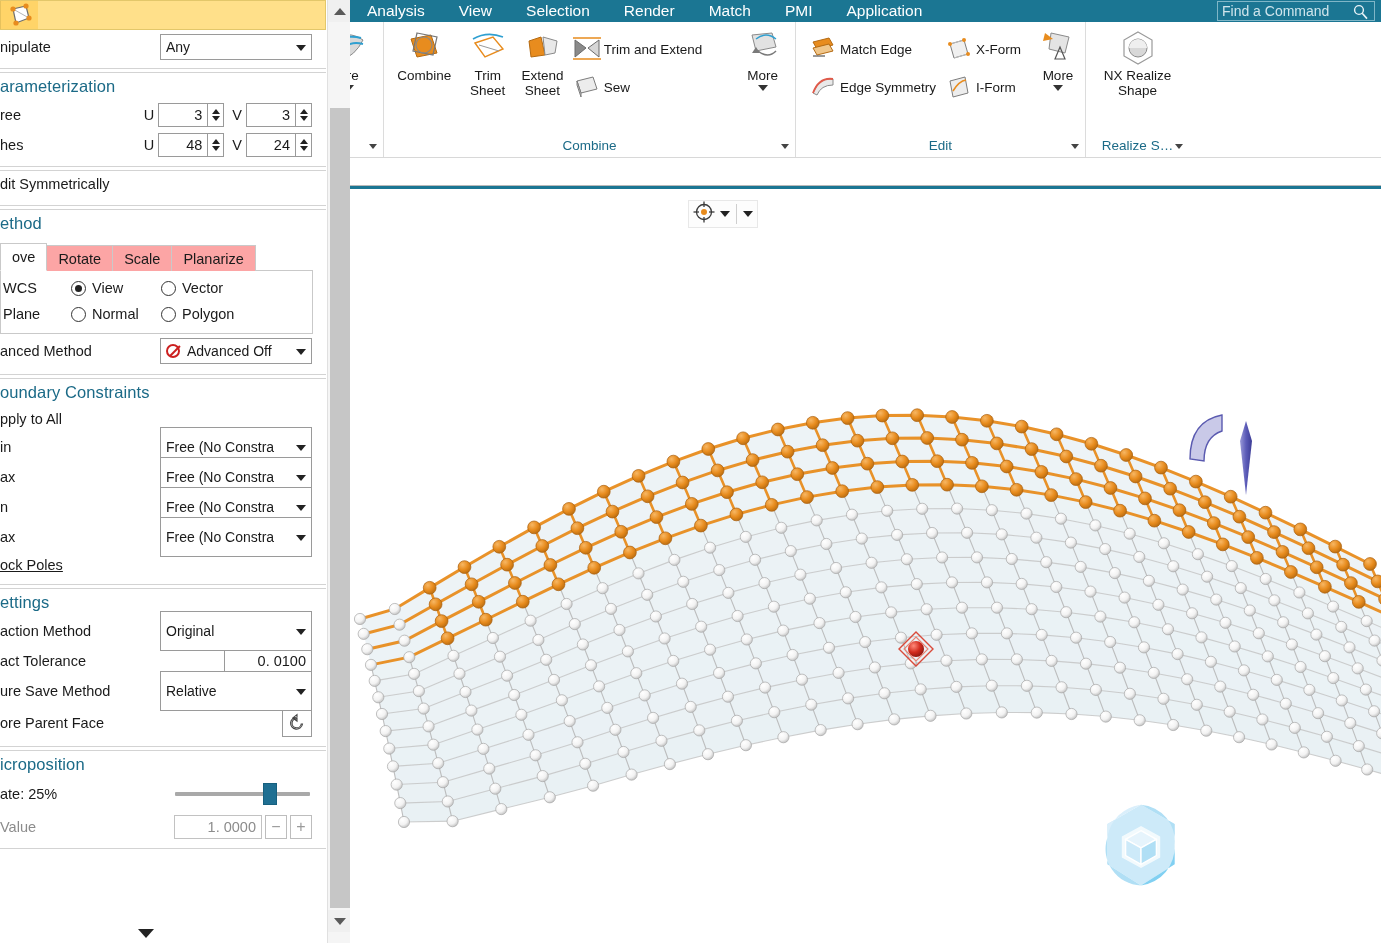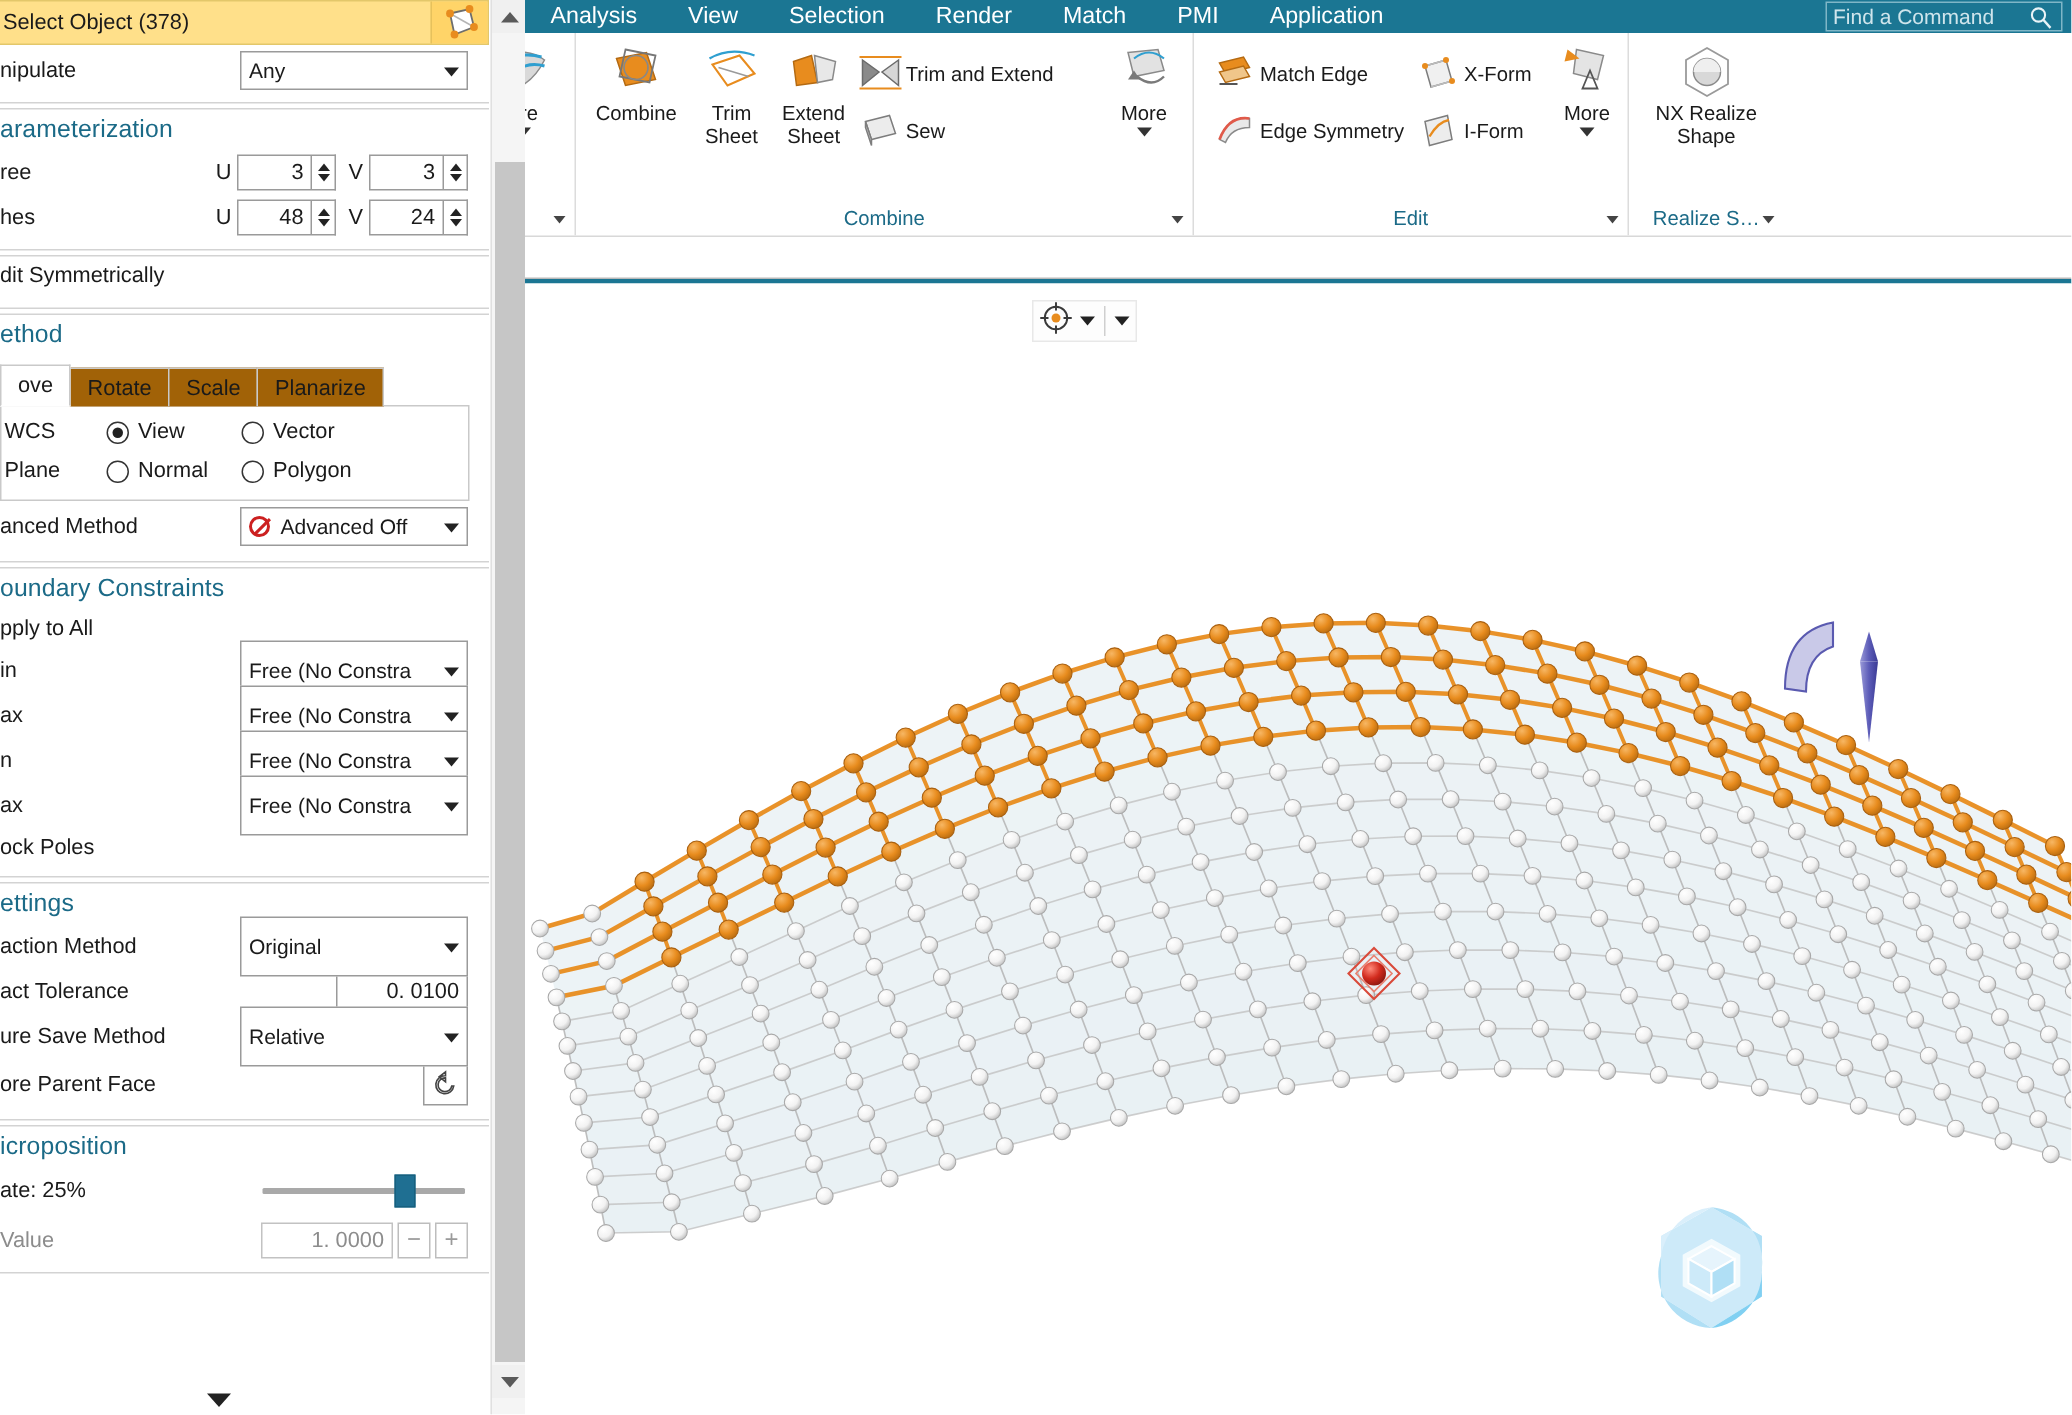--- a/index.html
+++ b/index.html
@@ -116,21 +116,21 @@
   .spin i.dn { border-top: 5px solid #222; }
 
   .uv { font-size: 14.5px; color:#1a1a1a; margin-right:4px; }
 
   
   .tabs { display: flex; align-items: flex-end; height: 28px; margin-top: 6px; }
   .tab {
     height: 26px; padding: 0 11px;
     display: flex; align-items: center;
     font-size: 14.5px; color: #1a1a1a;
-    background: #a16207;
+    background: #fca5a5;
     border: 1px solid #c9c9c9;
     border-bottom: none;
     margin-right: -1px;
   }
   .tab.active { background: #ffffff; height: 28px; border-bottom: 1px solid #fff; position: relative; z-index: 2; }
   .tab-body {
     border: 1px solid #c9c9c9;
     background: #fff;
     padding: 4px 0 6px 0;
     margin-top: -1px;
@@ -269,21 +269,20 @@
 </head>
 <body>
 
 <div id="app">
 
   <div id="left-panel">
     <div class="panel-scroll-area">
 
       <div class="sec" style="border-top:none;padding-bottom:4px;">
         <div class="yellow-bar">
-          <div class="yb-text">Select Object (378)</div>
           <div class="yb-icon">
             <svg width="26" height="24" viewBox="0 0 26 24">
               <polygon points="6,6 19,3 22,15 9,20" fill="#fff" stroke="#6e6e6e" stroke-width="1.2"></polygon>
               <path d="M6,6 L22,15" stroke="#b5b5b5" stroke-width="1"></path>
               <circle cx="6" cy="6" r="2.6" fill="#E88C1E"></circle>
               <circle cx="19" cy="3" r="2.6" fill="#E88C1E"></circle>
               <circle cx="22" cy="15" r="2.6" fill="#E88C1E"></circle>
               <circle cx="9" cy="20" r="2.6" fill="#E88C1E"></circle>
             </svg>
           </div>
@@ -423,21 +422,21 @@
             <span class="arrow"></span>
           </div>
         </div>
         <div class="row">
           <div class="lbl">ax</div>
           <div class="combo" style="width:152px;margin-right:14px;">
             <span>Free (No Constra</span>
             <span class="arrow"></span>
           </div>
         </div>
-        <div class="row" style="height:26px;">
+        <div class="row" style="height:26px;text-decoration:underline;">
           <div class="lbl">ock Poles</div>
         </div>
       </div>
 
       <div class="sec" style="padding-bottom:6px;">
         <div class="sec-title">ettings</div>
         <div class="row">
           <div class="lbl">action Method</div>
           <div class="combo" style="width:152px;margin-right:14px;">
             <span>Original</span>

